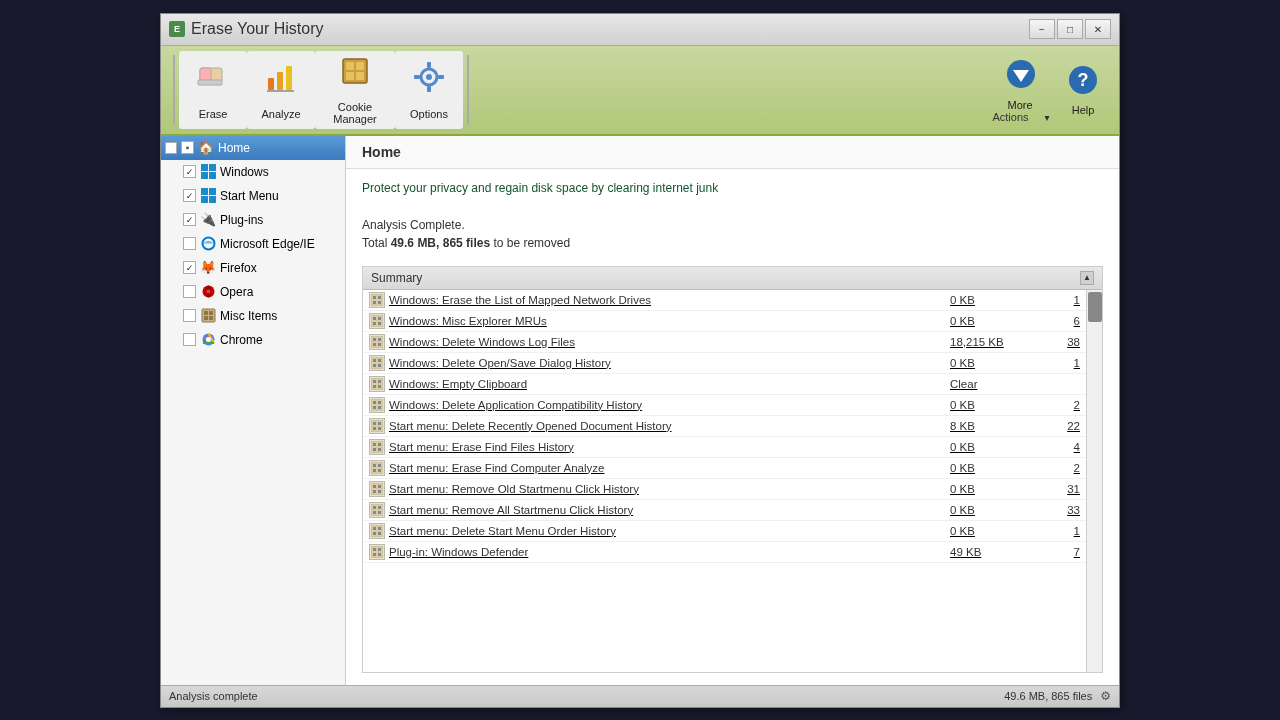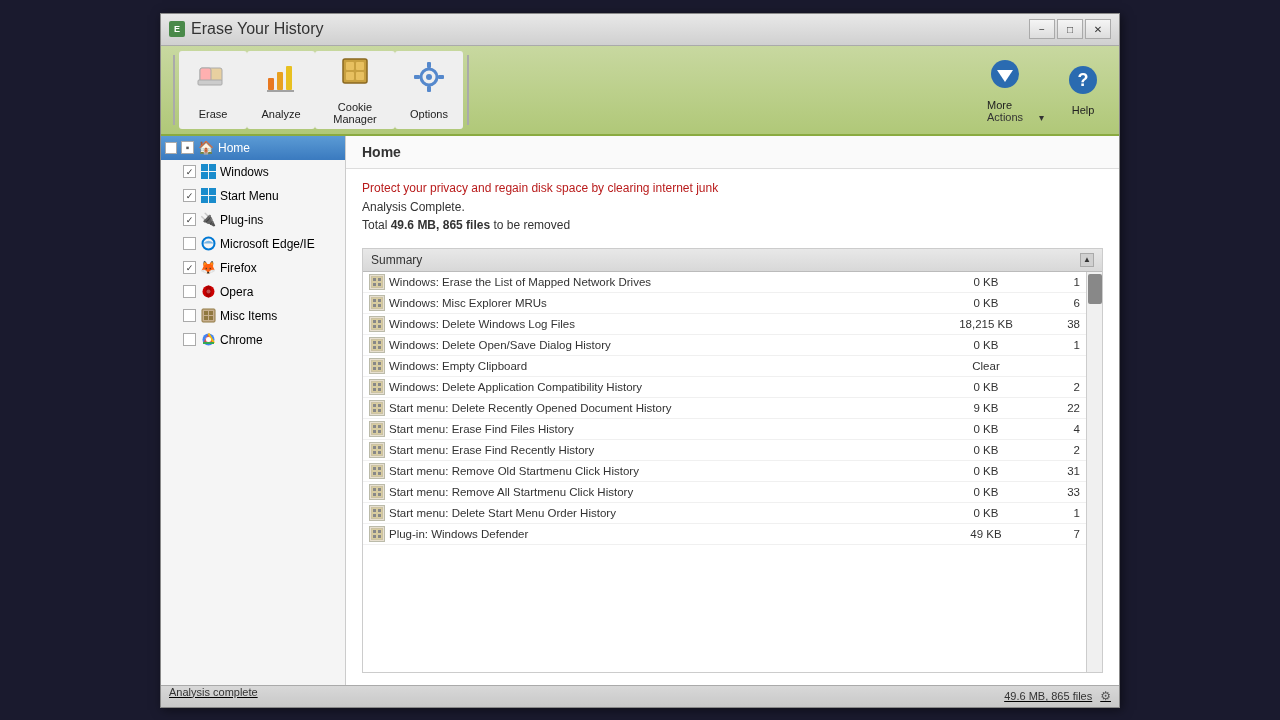--- a/index.html
+++ b/index.html
@@ -113,20 +113,21 @@
       font-weight: 400;
     }
     .toolbar-right {
       margin-left: auto;
       display: flex;
       align-items: center;
     }
     .toolbar-btn-more {
       display: flex;
       flex-direction: column;
+      align-items: center;
       justify-content: center;
       width: 68px;
       height: 78px;
       cursor: pointer;
     }
     .toolbar-btn-more .icon-more {
       font-size: 26px;
       color: #1a5fb4;
     }
     .toolbar-btn-help {
@@ -245,22 +246,22 @@
     }
     .content-body {
       flex: 1;
       padding: 12px 16px;
       overflow: hidden;
       display: flex;
       flex-direction: column;
     }
     .privacy-text {
       font-size: 12px;
-      color: #b91c1c;
-      margin-bottom: 5px;
+      color: #14532d;
+      margin-bottom: 23px;
     }
     .analysis-text {
       font-size: 12px;
       color: #333;
       margin-bottom: 4px;
     }
     .analysis-total {
       font-size: 12px;
       color: #333;
       margin-bottom: 8px;
@@ -323,21 +324,21 @@
       height: 16px;
       background: #e8e0d0;
       border: 1px solid #bba;
       display: flex;
       align-items: center;
       justify-content: center;
       font-size: 8px;
       flex-shrink: 0;
     }
     .summary-row-size {
-      text-align: center;
+      text-align: left;
       font-size: 11.5px;
       color: #333;
       padding-right: 8px;
     }
     .summary-row-count {
       text-align: right;
       font-size: 11.5px;
       color: #333;
     }
 
@@ -347,32 +348,33 @@
       background: #f0f0f0;
       border-left: 1px solid #ccc;
       display: flex;
       flex-direction: column;
       align-items: center;
     }
     .summary-area {
       flex: 1;
       display: flex;
       overflow: hidden;
+      text-decoration: underline;
     }
 
     
     .status-bar {
       height: 22px;
       background: linear-gradient(to bottom, #d8d8d8, #c8c8c8);
       border-top: 1px solid #aaa;
       display: flex;
+      align-items: center;
       padding: 0 8px;
       justify-content: space-between;
       flex-shrink: 0;
-      text-decoration: underline;
     }
     .status-text {
       font-size: 11px;
       color: #333;
     }
     .status-right {
       display: flex;
       align-items: center;
       gap: 8px;
     }
@@ -715,21 +717,21 @@
         <svg width="12" height="12" viewBox="0 0 12 12">
           <rect x="0" y="0" width="12" height="12" fill="#d8cca0" stroke="#aaa" stroke-width="0.5" rx="1"></rect>
           <rect x="2" y="2" width="3" height="3" fill="#888"></rect>
           <rect x="7" y="2" width="3" height="3" fill="#888"></rect>
           <rect x="2" y="7" width="3" height="3" fill="#888"></rect>
           <rect x="7" y="7" width="3" height="3" fill="#888"></rect>
         </svg>
       </div>
       <span>Start menu: Delete Recently Opened Document History</span>
     </div>
-    <div class="summary-row-size">9 KB</div>
+    <div class="summary-row-size">8 KB</div>
     <div class="summary-row-count">22</div>
   </div>
                 <div class="summary-row">
     <div class="summary-row-name">
       <div class="row-icon">
         <svg width="12" height="12" viewBox="0 0 12 12">
           <rect x="0" y="0" width="12" height="12" fill="#d8cca0" stroke="#aaa" stroke-width="0.5" rx="1"></rect>
           <rect x="2" y="2" width="3" height="3" fill="#888"></rect>
           <rect x="7" y="2" width="3" height="3" fill="#888"></rect>
           <rect x="2" y="7" width="3" height="3" fill="#888"></rect>
@@ -745,21 +747,21 @@
     <div class="summary-row-name">
       <div class="row-icon">
         <svg width="12" height="12" viewBox="0 0 12 12">
           <rect x="0" y="0" width="12" height="12" fill="#d8cca0" stroke="#aaa" stroke-width="0.5" rx="1"></rect>
           <rect x="2" y="2" width="3" height="3" fill="#888"></rect>
           <rect x="7" y="2" width="3" height="3" fill="#888"></rect>
           <rect x="2" y="7" width="3" height="3" fill="#888"></rect>
           <rect x="7" y="7" width="3" height="3" fill="#888"></rect>
         </svg>
       </div>
-      <span>Start menu: Erase Find Recently History</span>
+      <span>Start menu: Erase Find Computer Analyze</span>
     </div>
     <div class="summary-row-size">0 KB</div>
     <div class="summary-row-count">2</div>
   </div>
                 <div class="summary-row">
     <div class="summary-row-name">
       <div class="row-icon">
         <svg width="12" height="12" viewBox="0 0 12 12">
           <rect x="0" y="0" width="12" height="12" fill="#d8cca0" stroke="#aaa" stroke-width="0.5" rx="1"></rect>
           <rect x="2" y="2" width="3" height="3" fill="#888"></rect>

